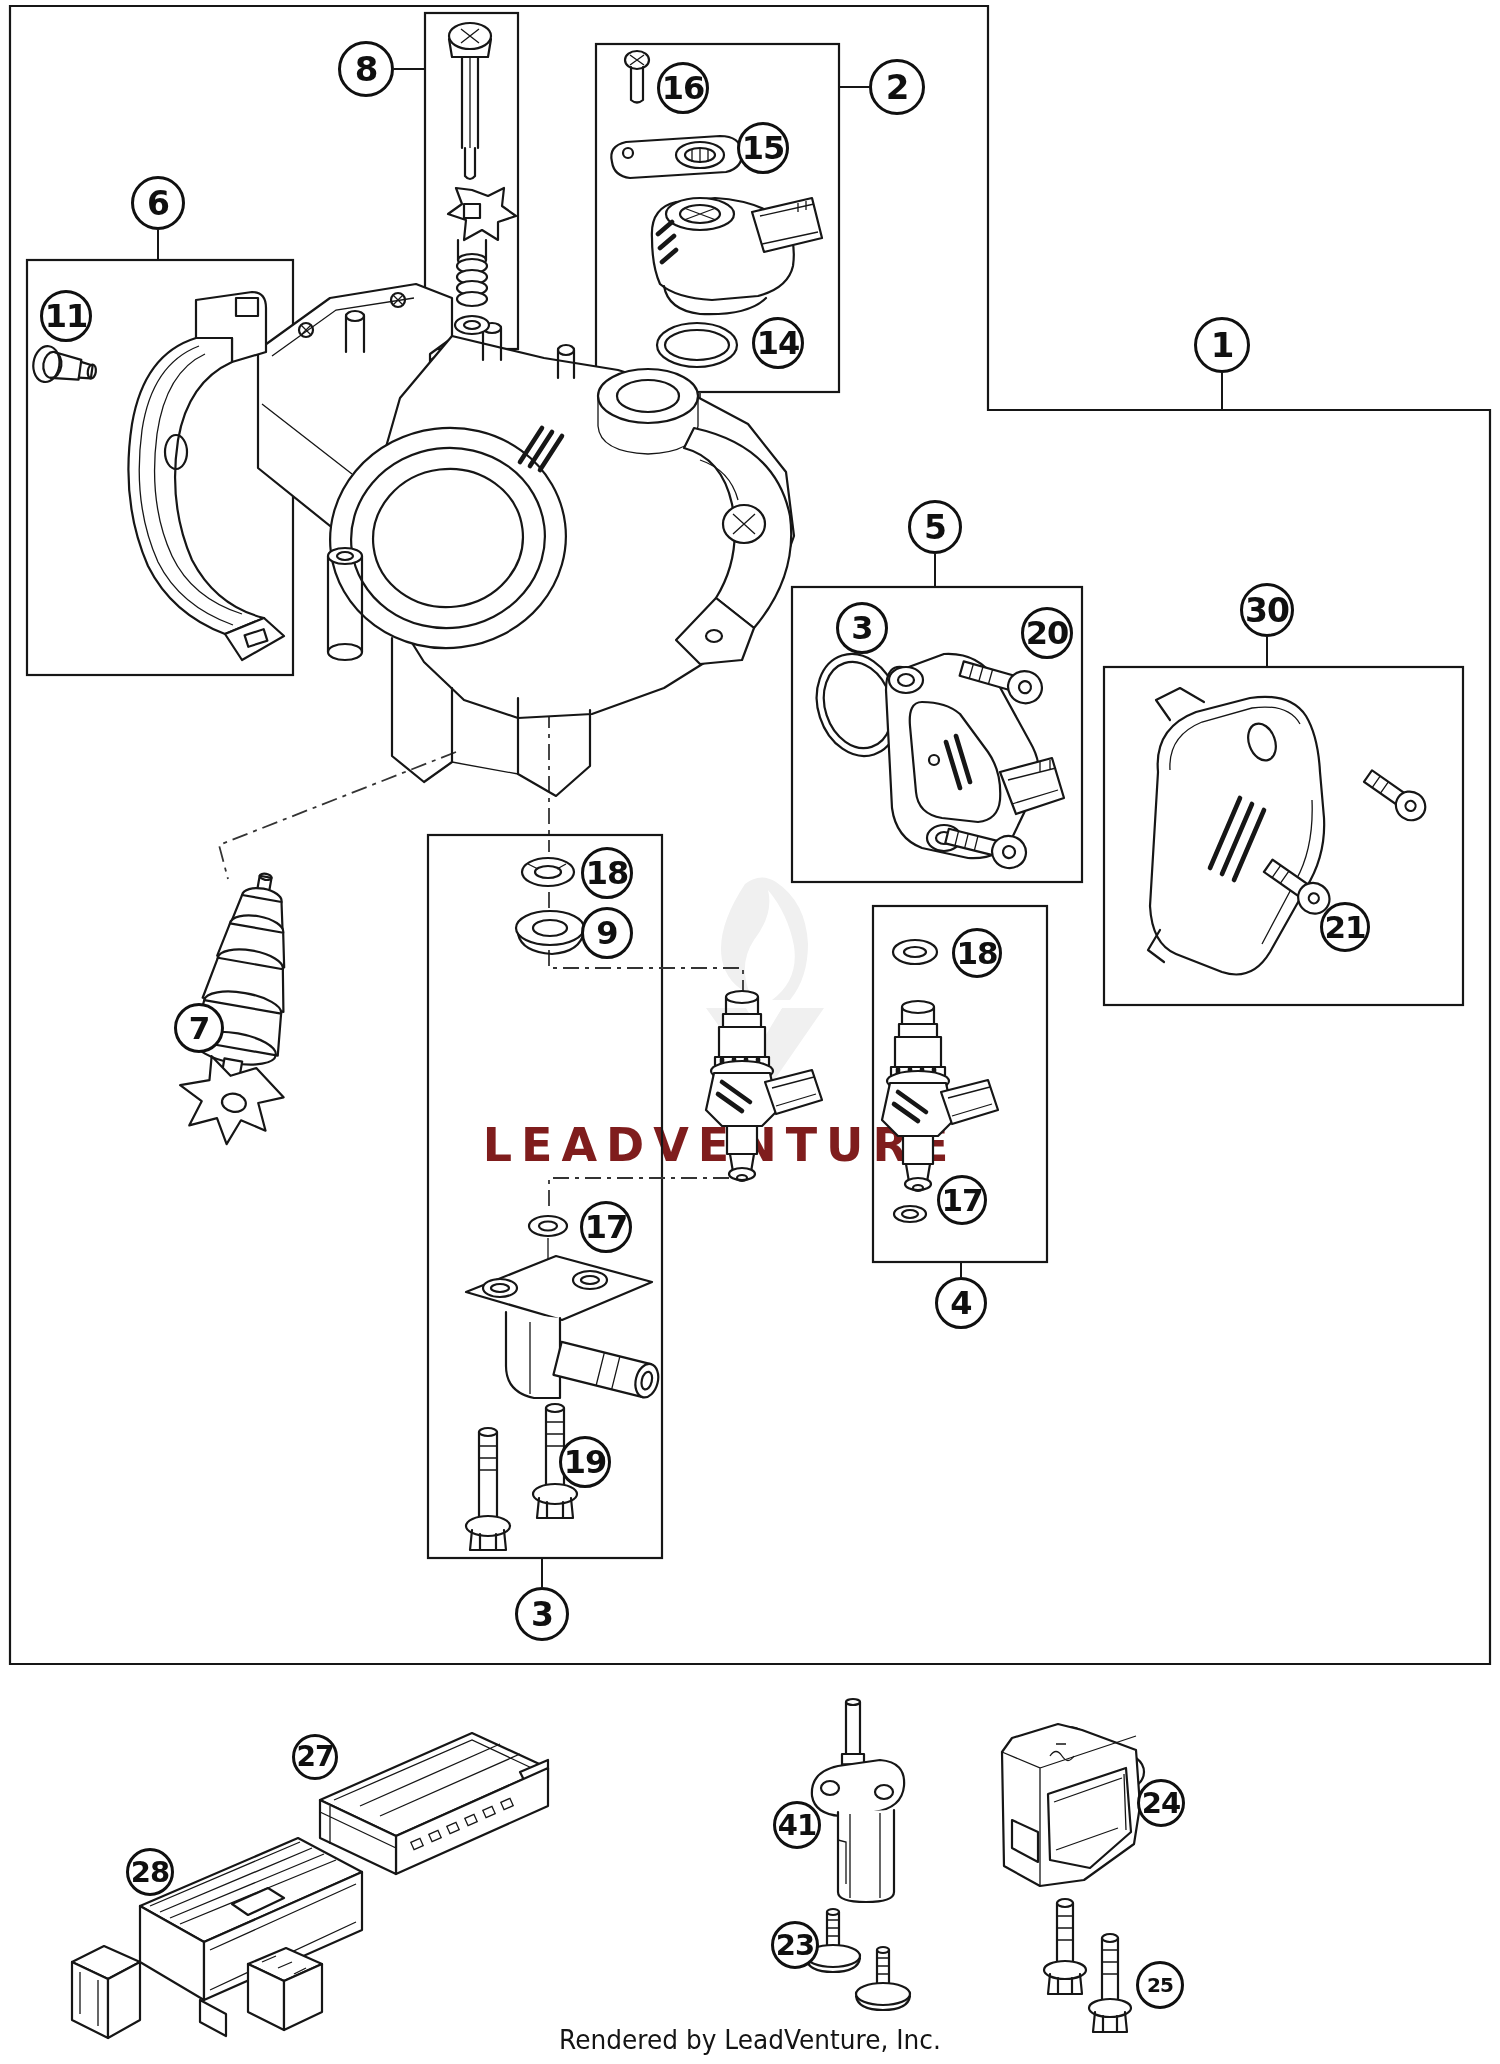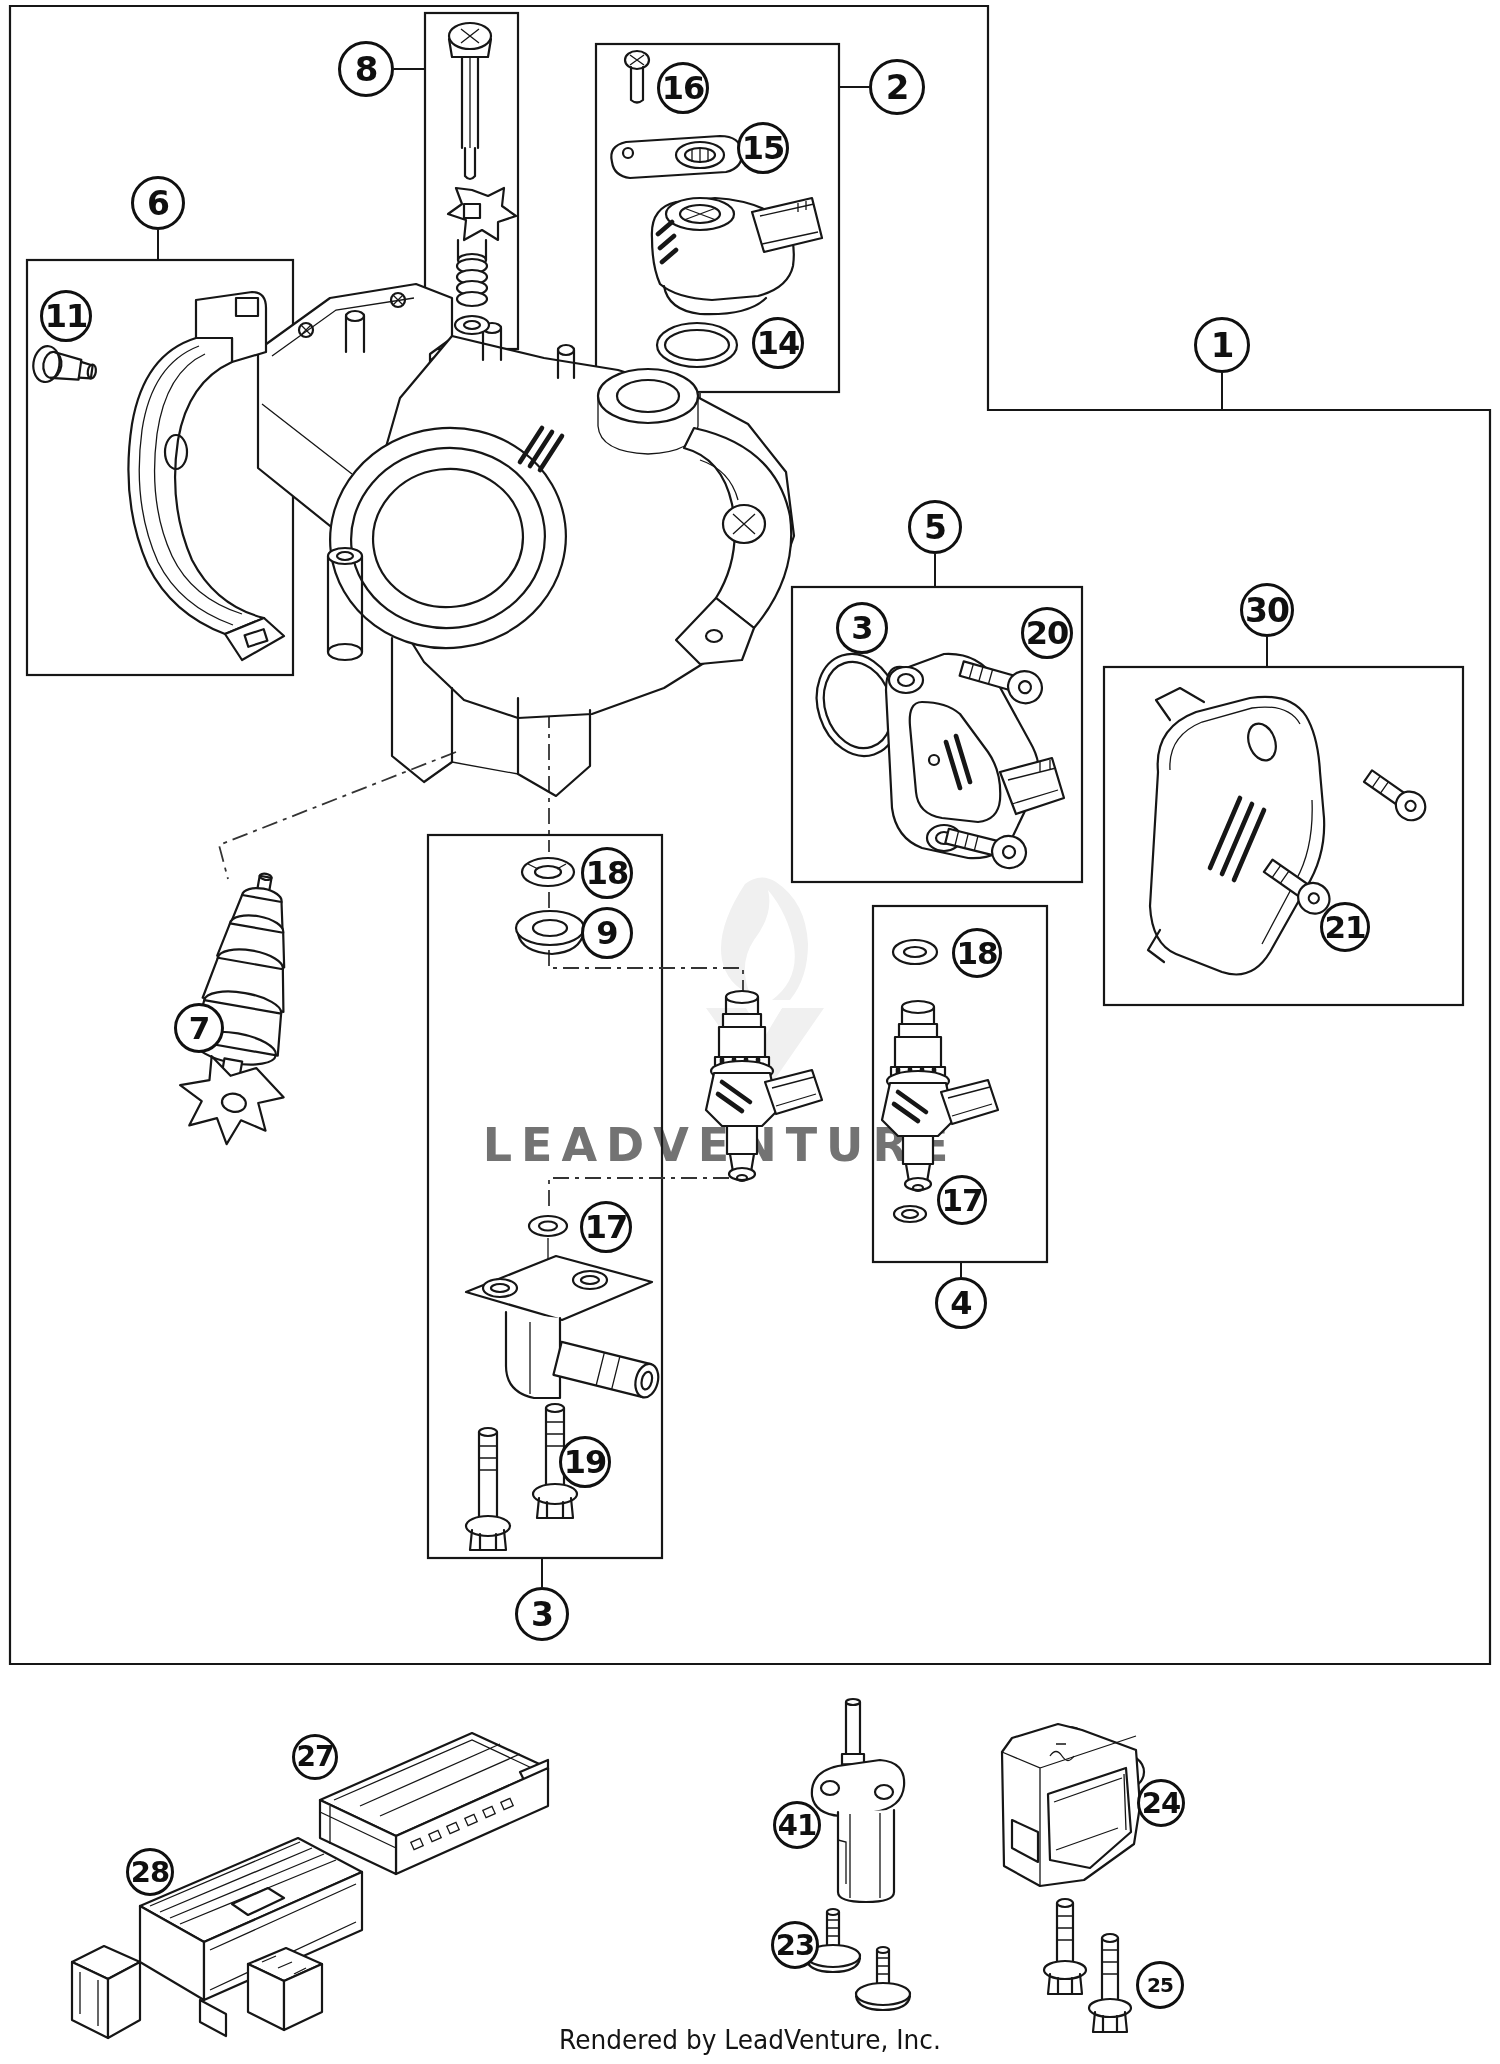--- a/index.html
+++ b/index.html
@@ -17,21 +17,21 @@
   .lead{stroke:#161616;stroke-width:2;fill:none;}
   .dd{stroke:#333;stroke-width:1.8;fill:none;stroke-dasharray:16 6 4 6;}
   .callout{
     position:absolute;border:3px solid #101010;border-radius:50%;
     background:#fff;display:flex;align-items:center;justify-content:center;
     font-weight:bold;color:#101010;z-index:30;box-sizing:border-box;
     line-height:1;letter-spacing:-1px;cursor:default;user-select:none;
   }
   .watermark-text{
     position:absolute;left:430px;top:1118px;width:580px;text-align:center;
-    font-size:46px;font-weight:600;letter-spacing:9px;color:#737373;z-index:1;
+    font-size:46px;font-weight:600;letter-spacing:9px;color:#7f1d1d;z-index:1;
     white-space:nowrap;
   }
   .footer-credit{
     position:absolute;left:0;top:2024px;width:1500px;text-align:center;
     font-size:27px;color:#141414;z-index:5;transform:scaleX(.92);
   }
 </style>
 </head>
 <body>
 

